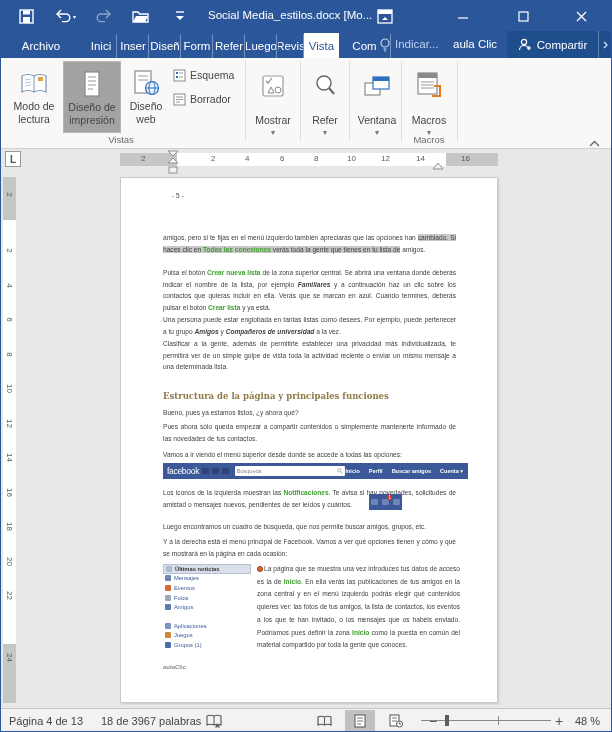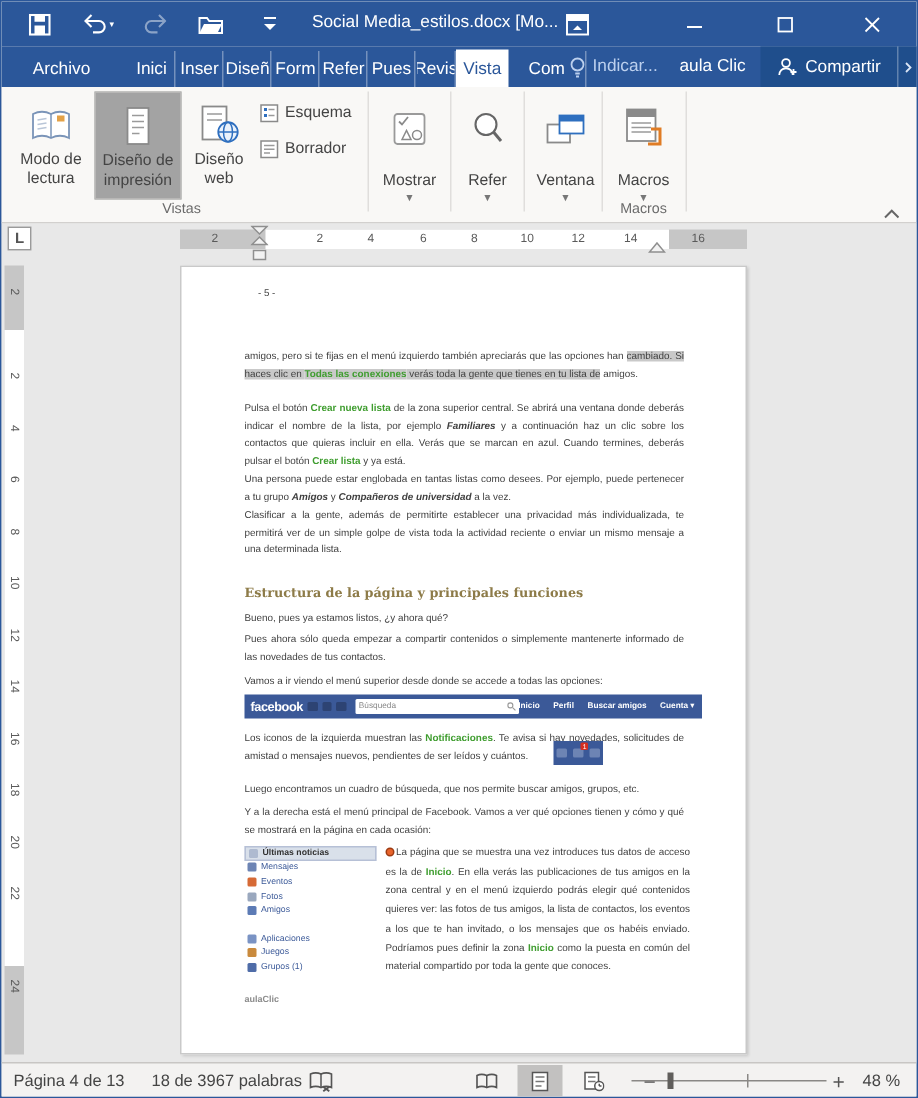--- a/index.html
+++ b/index.html
@@ -60,21 +60,21 @@
   .p .bi { font-weight:bold; font-style:italic; }
   .p .hl { background:#c9c9c9; }
   #doc-heading { position:absolute; left:42px; top:213px; font-family:"DejaVu Serif","Liberation Serif",serif;
                  font-weight:bold; font-size:8.5px; color:#8d7b48; }
   #page-header { position:absolute; left:51px; top:14px; font-size:6.5px; color:#444; }
   #page-footer { position:absolute; left:42px; top:486px; font-size:6px; color:#8c8c8c; font-weight:bold; }
 
   
   #fbbar { position:absolute; left:42px; top:285px; width:305px; height:16px; background:#3b5998;
            display:flex; align-items:center; }
-  #fb-logo { color:#fff; font-weight:bold; font-size:8.5px; margin-left:4px; letter-spacing:-.3px; }
+  #fb-logo { color:#fff; font-weight:normal; font-size:8.5px; margin-left:4px; letter-spacing:-.3px; }
   .fb-mini-ico { width:7px; height:6px; background:#2d4373; margin-left:3px; border-radius:1px; }
   #fb-search { margin-left:6px; width:112px; height:10px; background:#fff; border-radius:1px;
                display:flex; align-items:center; justify-content:space-between; padding:0 2px; }
   #fb-search span { font-size:5.5px; color:#888; }
   #fb-links { margin-left:auto; margin-right:5px; display:flex; gap:9px; }
   #fb-links span { color:#fff; font-size:5.5px; font-weight:bold; white-space:nowrap; }
 
   
   #notifimg { position:absolute; left:248px; top:316px; width:33px; height:16px; background:#3b5998;
               display:flex; align-items:center; justify-content:space-around; }
@@ -171,21 +171,21 @@
     </div>
   </div>
 
   <div class="abs" id="tabrow">
     <div class="abs rtab" style="left:8px;width:64px">Archivo</div>
     <div class="abs rtab rtab-sep" style="left:85px;width:31px">Inici</div>
     <div class="abs rtab rtab-sep" style="left:117px;width:31px">Inser</div>
     <div class="abs rtab rtab-sep" style="left:149px;width:31px">Diseñ</div>
     <div class="abs rtab rtab-sep" style="left:181px;width:31px">Form</div>
     <div class="abs rtab rtab-sep" style="left:213px;width:31px">Refer</div>
-    <div class="abs rtab rtab-sep" style="left:245px;width:31px">Pues</div>
+    <div class="abs rtab rtab-sep" style="left:245px;width:31px">Luego</div>
     <div class="abs rtab rtab-sep" style="left:277px;width:26px">Revis</div>
     <div class="abs rtab active" style="left:303px;width:35px;top:2px;height:25px">Vista</div>
     <div class="abs rtab rtab-sep" style="left:338px;width:52px">Com</div>
     <div class="abs" style="left:378px;top:7px">
       <svg width="12" height="14" viewBox="0 0 12 14">
         <circle cx="6" cy="5" r="4" fill="none" stroke="#bcd0ee" stroke-width="1.2"></circle>
         <line x1="4.5" y1="11" x2="7.5" y2="11" stroke="#bcd0ee" stroke-width="1.2"></line>
         <line x1="5" y1="13" x2="7" y2="13" stroke="#bcd0ee" stroke-width="1.2"></line>
       </svg>
     </div>

